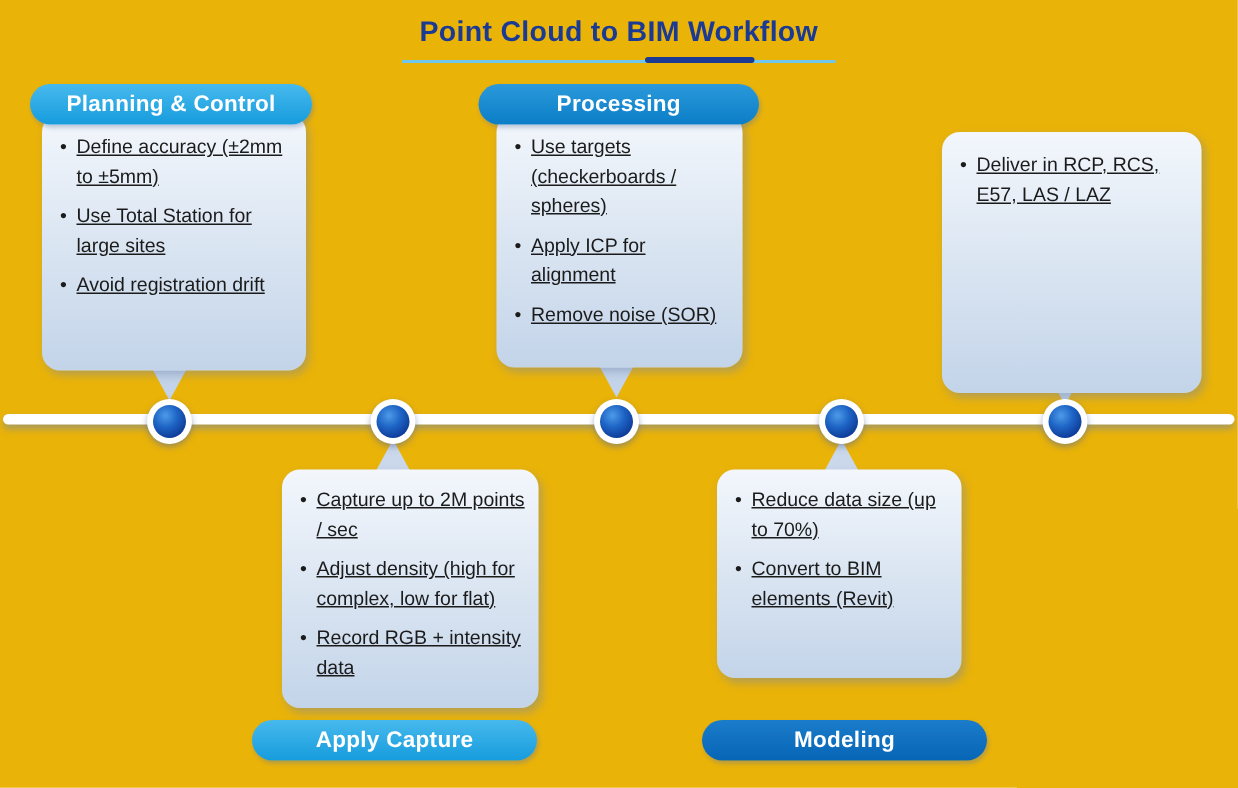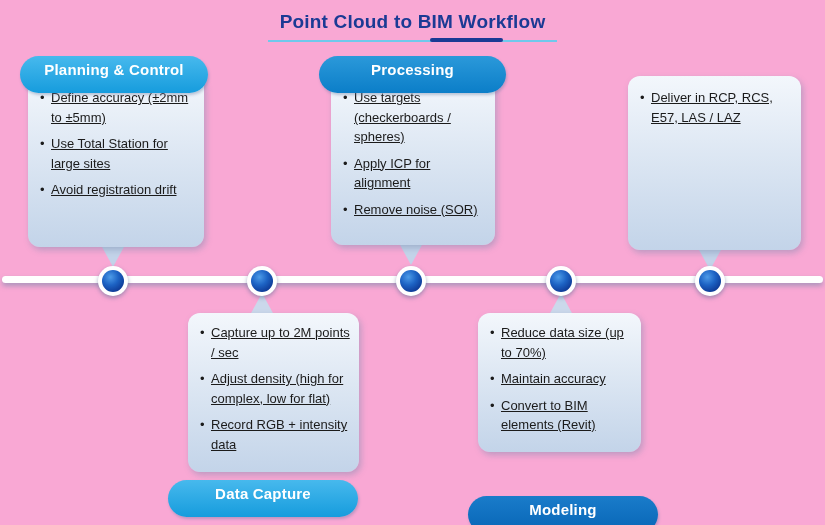--- a/index.html
+++ b/index.html
@@ -1,19 +1,19 @@
 <!DOCTYPE html>
 <html><head>
 <meta charset="utf-8">
 <style>
   html,body{margin:0;padding:0;}
   .page{
     position:relative;
     width:825px;height:525px;
-    background:#f9a8d4;
+    background:#eab308;
     font-family:"Liberation Sans", sans-serif;
     overflow:hidden;
   }
   
   .title{
     position:absolute;left:0;right:0;top:11px;
     text-align:center;
     font-size:19px;font-weight:bold;color:#1B3A94;
     letter-spacing:.2px;
   }
@@ -70,21 +70,21 @@
     margin-bottom:7px;
     text-decoration:underline;
   }
   .bullet::before{
     content:"\2022";
     position:absolute;left:2px;top:0;
     color:#1B1B1B;
   }
   
   .pill{
-    position:absolute;height:37px;border-radius:999px;
+    position:absolute;height:27px;border-radius:999px;
     text-align:center;line-height:27px;
     font-size:15px;font-weight:bold;color:#FFFFFF;
     letter-spacing:.2px;
     box-shadow:1px 2px 3px rgba(100,120,160,.4);
     z-index:4;
   }
   .pill-cyan{background:linear-gradient(180deg,#47B9ED 0%,#169CDD 100%);}
   .pill-mid{background:linear-gradient(180deg,#2B99DA 0%,#0B7EC8 100%);}
   .pill-deep{background:linear-gradient(180deg,#1A7CCA 0%,#0765B6 100%);}
   .pill-navy{background:linear-gradient(180deg,#1E5CB4 0%,#0B47A0 100%);}
@@ -107,40 +107,39 @@
     <div class="bullet">Avoid registration drift</div>
   </div>
   <div class="pill pill-cyan" style="left:20px;top:56px;width:188px;">Planning &amp; Control</div>
 
   <div class="tail tail-up" style="left:250px;top:293px;"></div>
   <div class="card card-pad-bot" style="left:188px;top:313px;width:171px;height:159px;">
     <div class="bullet">Capture up to 2M points / sec</div>
     <div class="bullet">Adjust density (high for complex, low for flat)</div>
     <div class="bullet">Record RGB + intensity data</div>
   </div>
-  <div class="pill pill-cyan" style="left:168px;top:480px;width:190px;">Data Capture</div>
+  <div class="pill pill-cyan" style="left:168px;top:480px;width:190px;">Apply Capture</div>
 
   <div class="tail tail-down" style="left:399px;top:243px;"></div>
   <div class="card card-pad-top" style="left:331px;top:76px;width:164px;height:169px;">
     <div class="bullet">Use targets (checkerboards / spheres)</div>
     <div class="bullet">Apply ICP for alignment</div>
     <div class="bullet">Remove noise (SOR)</div>
   </div>
   <div class="pill pill-mid" style="left:319px;top:56px;width:187px;">Processing</div>
 
   <div class="tail tail-up" style="left:549px;top:293px;"></div>
   <div class="card card-pad-bot" style="left:478px;top:313px;width:163px;height:139px;">
     <div class="bullet">Reduce data size (up to 70%)</div>
-    <div class="bullet">Maintain accuracy</div>
     <div class="bullet">Convert to BIM elements (Revit)</div>
   </div>
-  <div class="pill pill-deep" style="left:468px;top:480px;width:190px;margin-top:16px;">Modeling</div>
+  <div class="pill pill-deep" style="left:468px;top:480px;width:190px;">Modeling</div>
 
   <div class="tail tail-down" style="left:698px;top:248px;"></div>
-  <div class="card card-pad-top" style="left:628px;top:76px;width:173px;height:174px;">
+  <div class="card card-pad-top" style="left:628px;top:88px;width:173px;height:174px;">
     <div class="bullet">Deliver in RCP, RCS, E57, LAS / LAZ</div>
   </div>
 
   <div class="node" style="left:98px;top:266px;">
     <div class="node-sphere"></div>
   </div>
   <div class="node" style="left:247px;top:266px;">
     <div class="node-sphere"></div>
   </div>
   <div class="node" style="left:396px;top:266px;">

